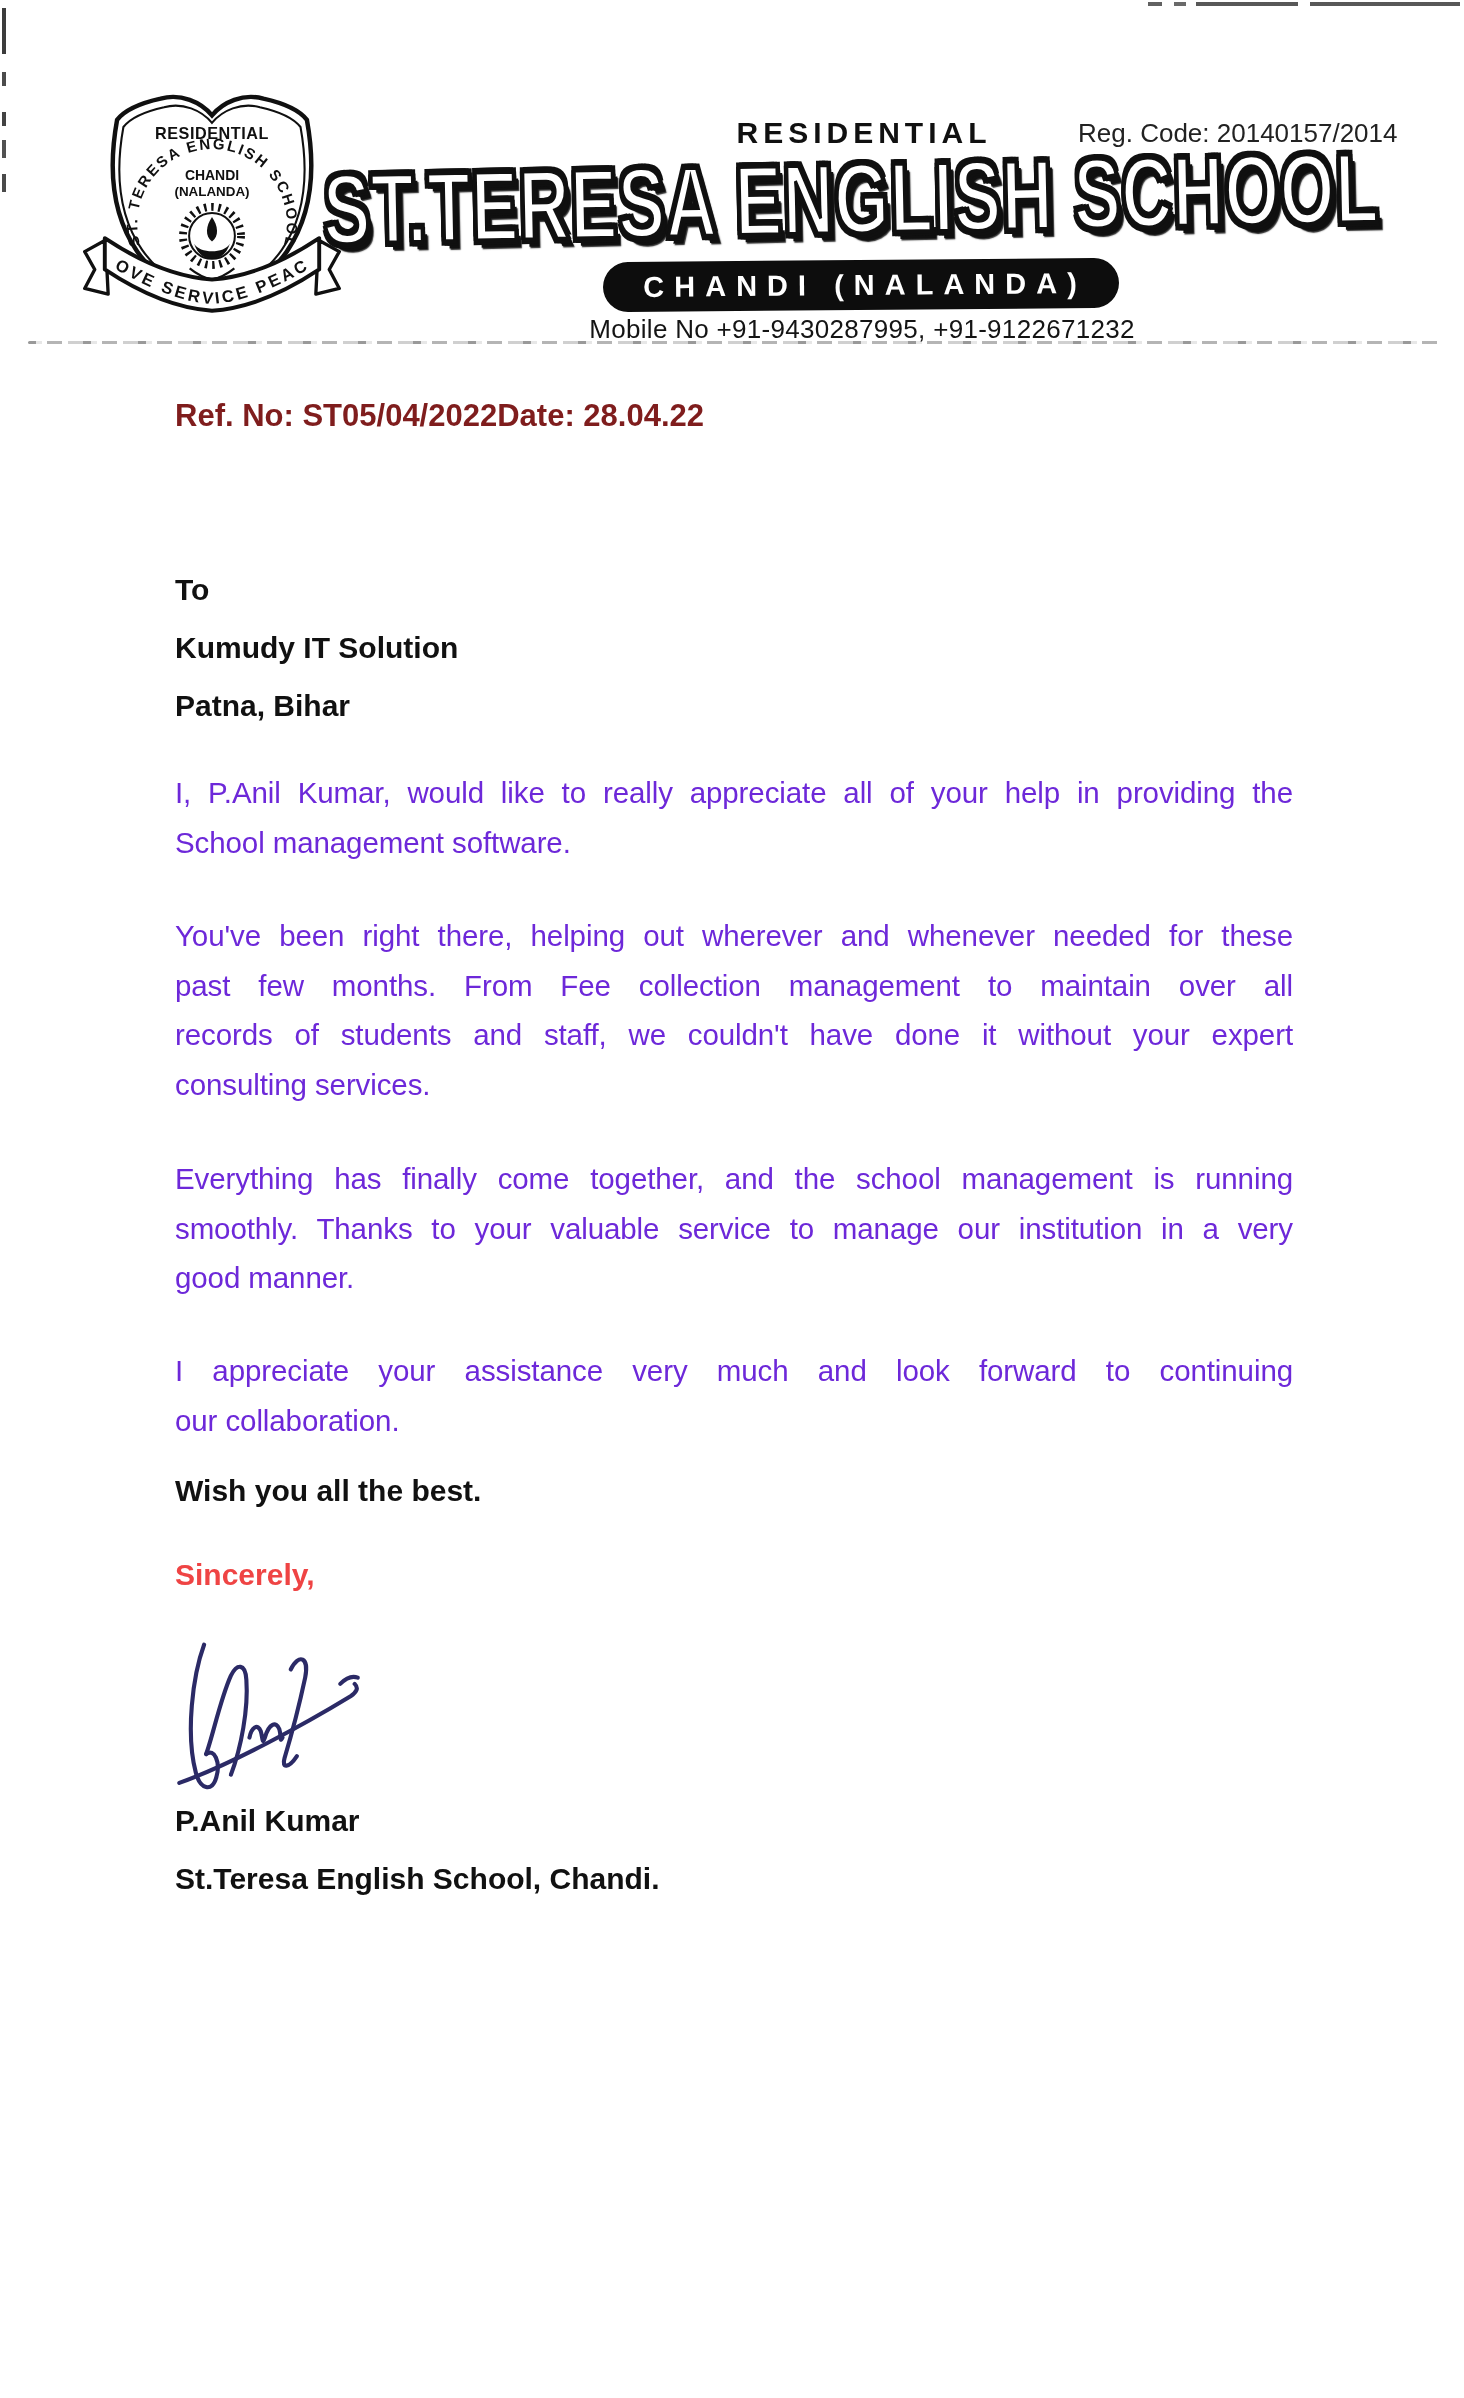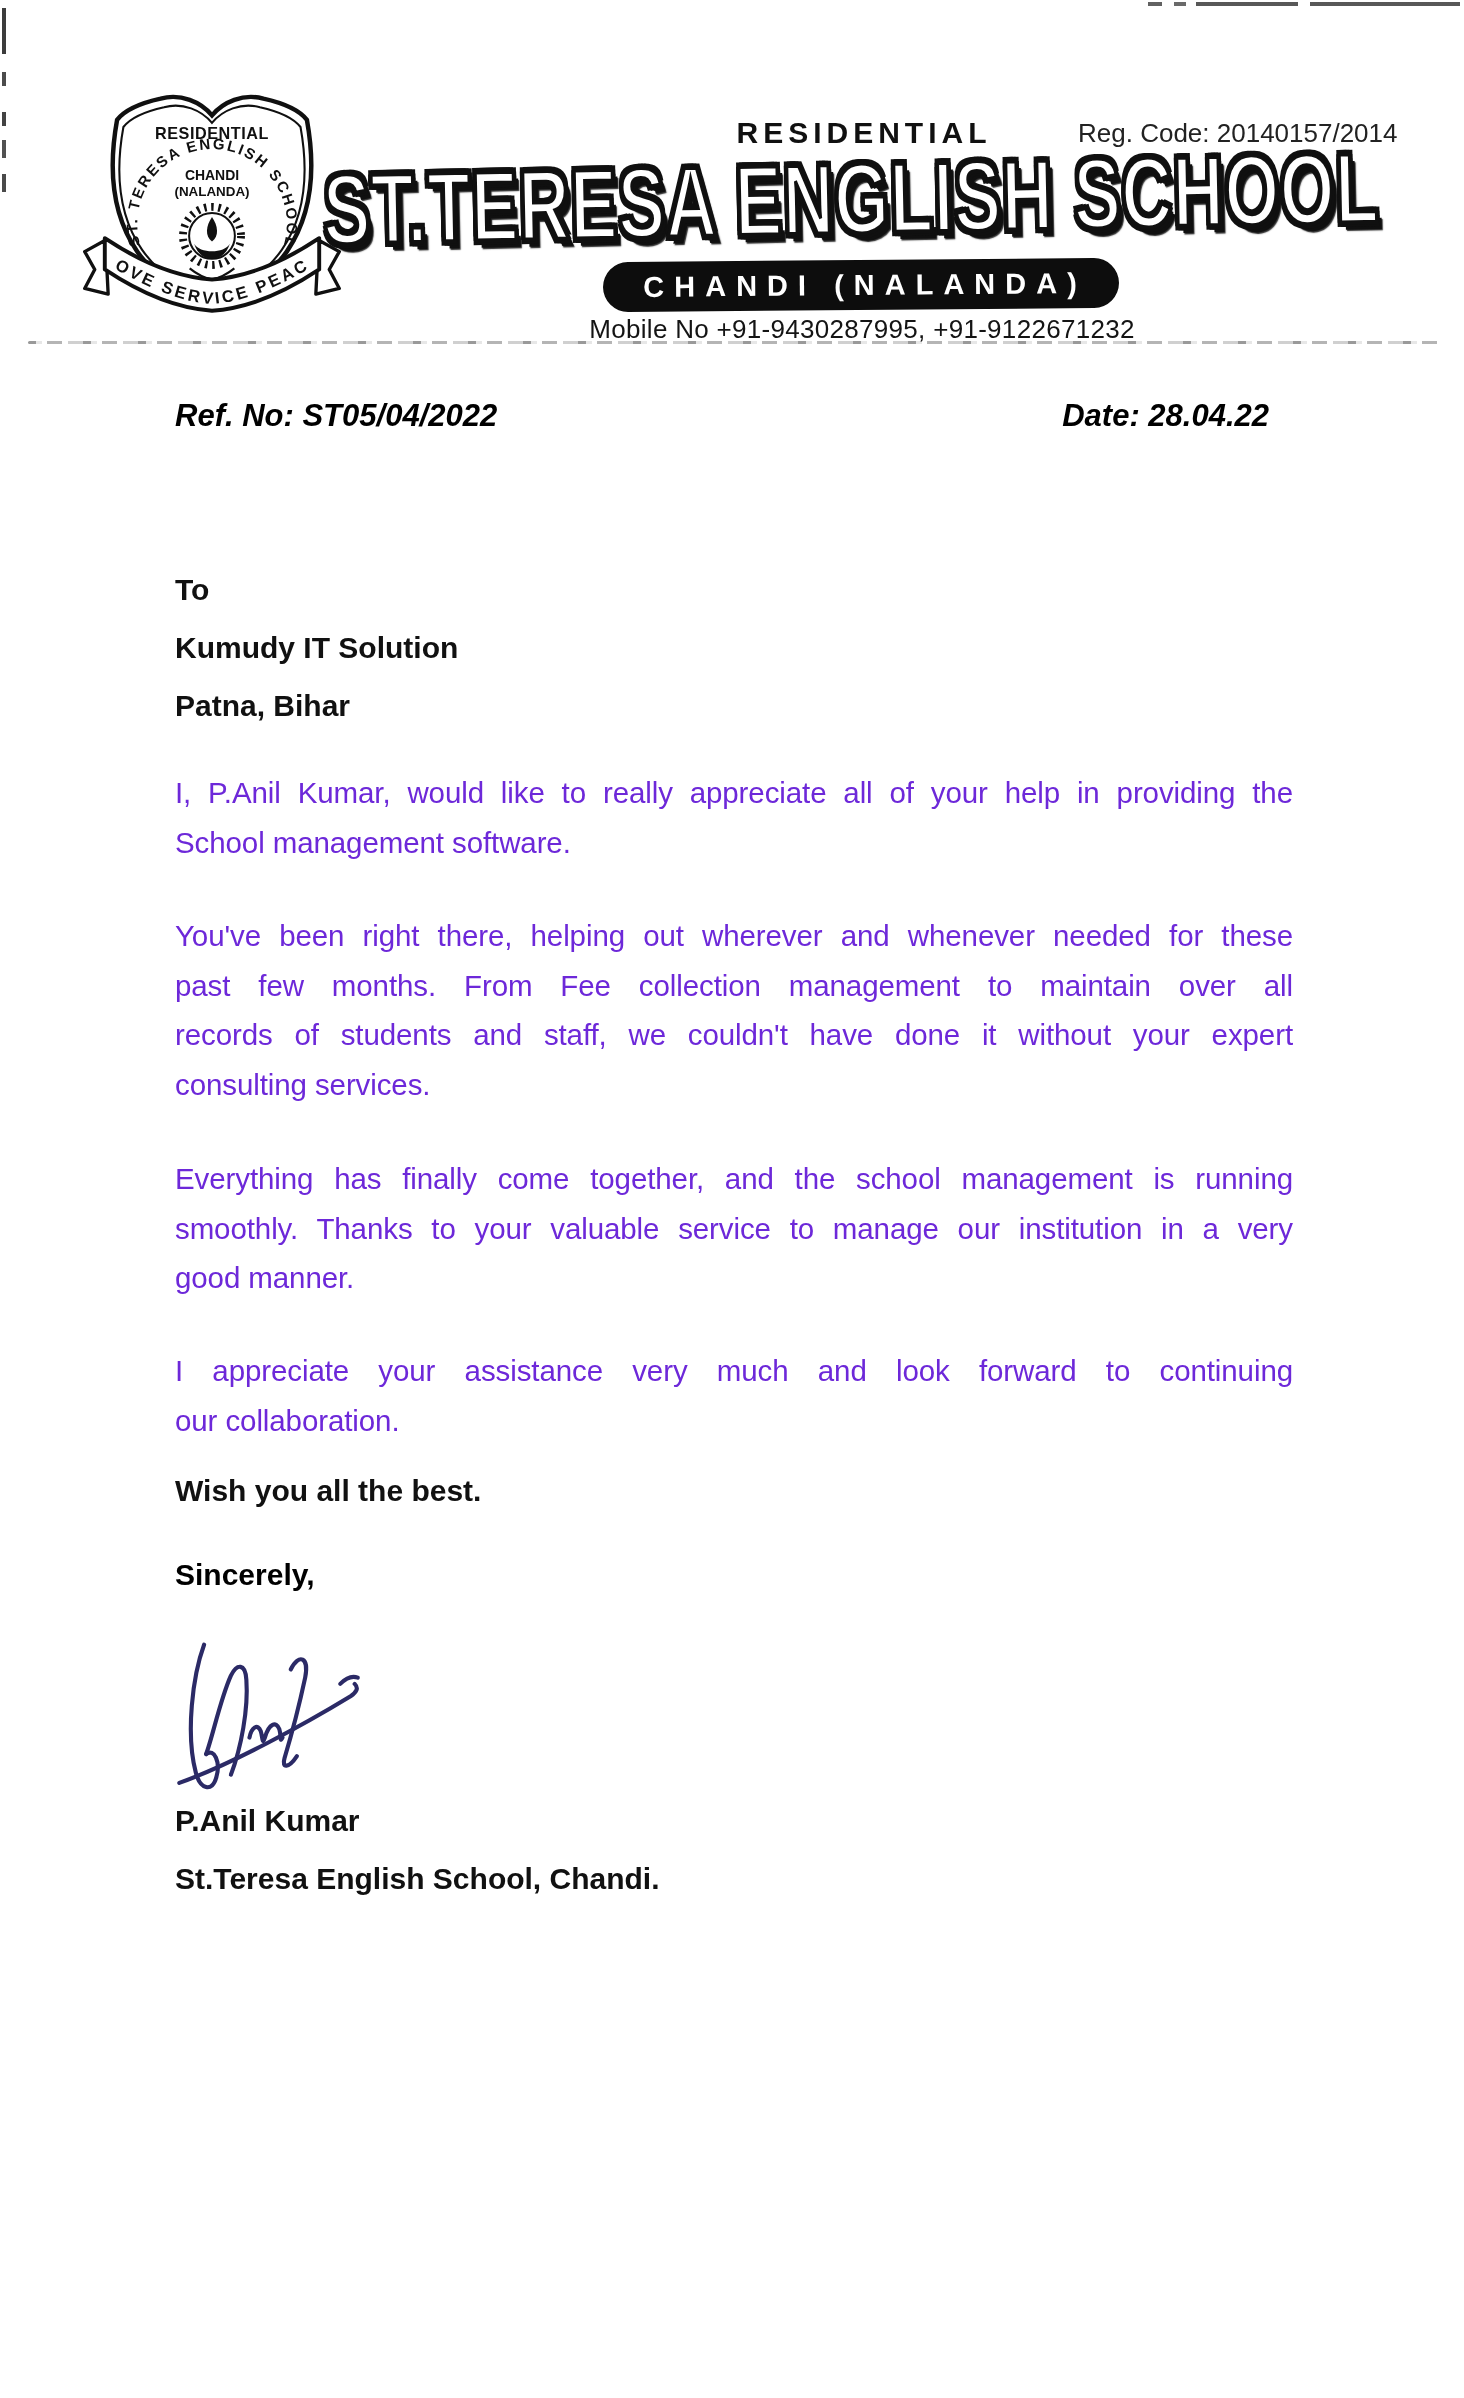--- a/index.html
+++ b/index.html
@@ -88,38 +88,38 @@
   }
   .mobile-line{
     left:430px;top:314px;width:864px;
     text-align:center;font-weight:normal;font-size:26px;color:#141414;
     white-space:nowrap;letter-spacing:.3px;
   }
 
   
   .ref-row{
     left:175px;top:398px;width:1118px;
-    display:flex;justify-content:space-between;
-    font-weight:bold;font-size:31px;color:#000000;font-style:italic;
+    display:flex;
+    font-weight:bold;font-size:31px;color:#7f1d1d;
   }
   .ref-row .date{margin-right:24px;}
   .to-block{
     left:175px;top:561px;width:1118px;
     font-weight:bold;font-size:30px;line-height:58px;color:#111;
   }
   .para{
     left:175px;width:1118px;
     font-size:29.5px;line-height:49.5px;color:#6d28d9;
     letter-spacing:-0.1px;
   }
   .p0{top:768px;} .p1{top:911px;} .p2{top:1154px;} .p3{top:1346px;}
   .line{text-align:left;}
   .jline{text-align:justify;text-align-last:justify;}
   .wish{left:175px;top:1474px;font-weight:bold;font-size:30px;color:#111;}
-  .sincerely{left:175px;top:1558px;font-weight:bold;font-size:30px;color:#000000;}
+  .sincerely{left:175px;top:1558px;font-weight:bold;font-size:30px;color:#ef4444;}
   .signature{left:158px;top:1622px;width:218px;height:196px;}
   .sig-block{
     left:175px;top:1792px;width:1118px;
     font-weight:bold;font-size:30px;line-height:58px;color:#111;
   }
   svg text{font-family:"Liberation Sans", sans-serif;}
 </style>
 </head>
 <body>
 

